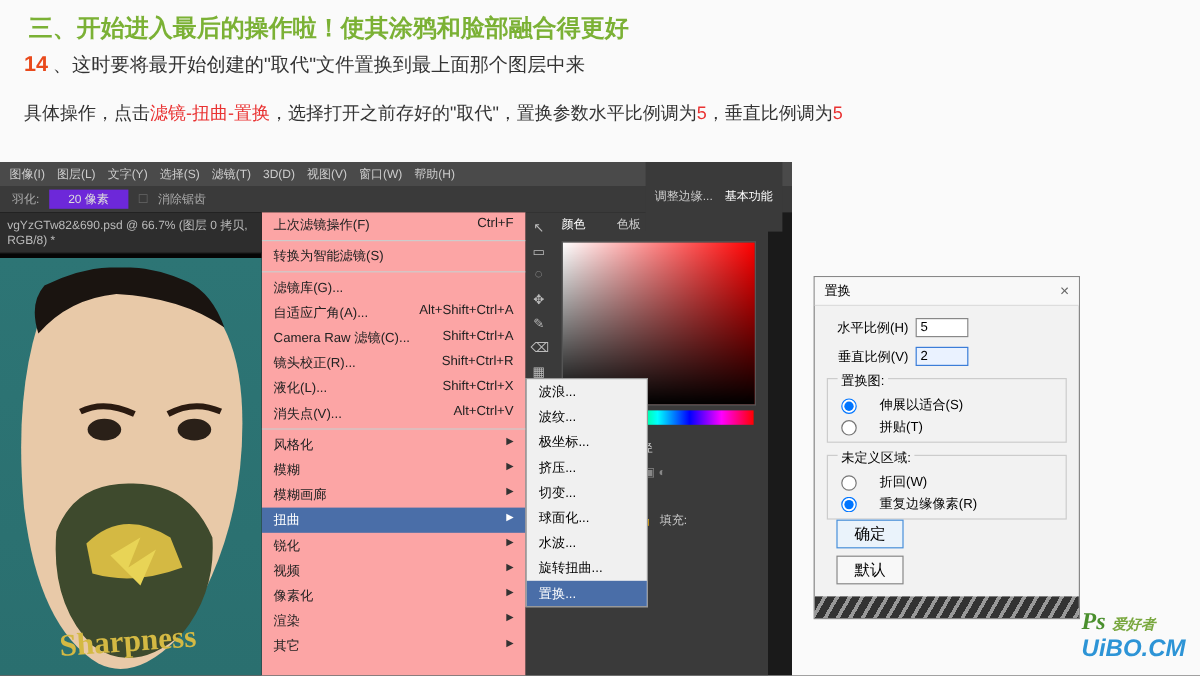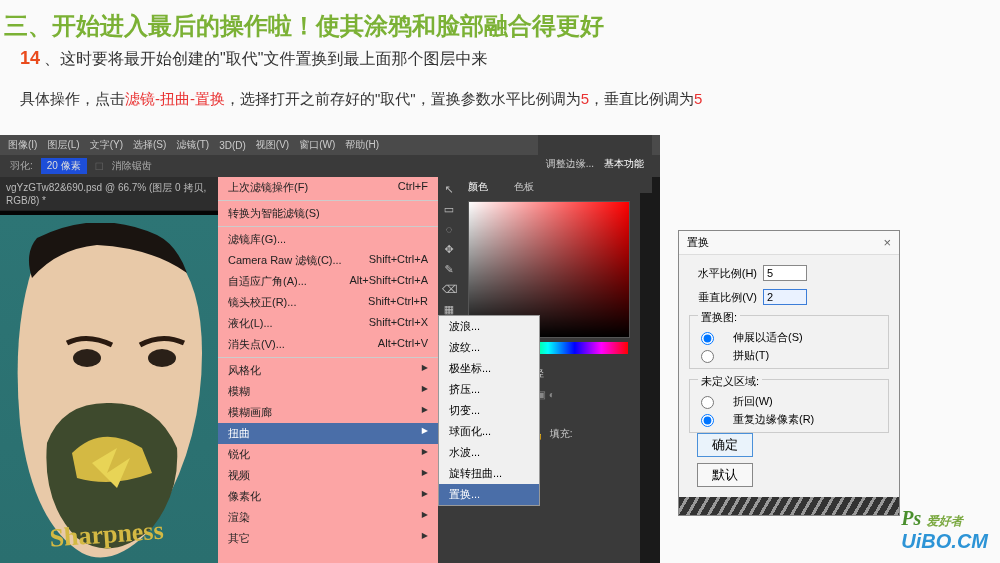--- a/index.html
+++ b/index.html
@@ -6,22 +6,22 @@
     margin: 0;
     padding: 0;
     width: 1000px;
     height: 563px;
     font-family: "Microsoft YaHei", sans-serif;
     background: #fafafa;
     position: relative;
     overflow: hidden;
   }
   .heading {
-    padding: 10px 20px 0 4px;
-    font-size: 24px;
+    padding: 10px 20px 0 24px;
+    font-size: 20px;
     font-weight: bold;
     color: #7bb135;
   }
   .step-line {
     padding: 6px 20px 0 20px;
     font-size: 16px;
     color: #333;
   }
   .step-num {
     color: #e94a1c;
@@ -286,21 +286,21 @@
     <span>选择(S)</span>
     <span>滤镜(T)</span>
     <span>3D(D)</span>
     <span>视图(V)</span>
     <span>窗口(W)</span>
     <span>帮助(H)</span>
   </div>
 
   <div class="ps-optbar">
     <span>羽化:</span>
-    <span style="background:#1d4ed8;padding:1px 6px;color:#ddd">20 像素</span>
+    <span style="background:#6d28d9;padding:1px 16px;color:#ddd">20 像素</span>
     <span style="color:#666">☐</span>
     <span>消除锯齿</span>
   </div>
 
   <div class="ps-top-tabs">
     <span>调整边缘...</span>
     <span style="color:#fff">基本功能</span>
   </div>
 
   <div class="ps-body">
@@ -329,26 +329,26 @@
         </div>
       <div class="menu-sep"></div>
       <div class="menu-item">
           <span>转换为智能滤镜(S)</span>
         </div>
       <div class="menu-sep"></div>
       <div class="menu-item">
           <span>滤镜库(G)...</span>
         </div>
       <div class="menu-item">
+          <span>自适应广角(A)...</span>
+          <span>Alt+Shift+Ctrl+A</span>
+        </div>
+      <div class="menu-item">
           <span>Camera Raw 滤镜(C)...</span>
           <span>Shift+Ctrl+A</span>
-        </div>
-      <div class="menu-item">
-          <span>自适应广角(A)...</span>
-          <span>Alt+Shift+Ctrl+A</span>
         </div>
       <div class="menu-item">
           <span>镜头校正(R)...</span>
           <span>Shift+Ctrl+R</span>
         </div>
       <div class="menu-item">
           <span>液化(L)...</span>
           <span>Shift+Ctrl+X</span>
         </div>
       <div class="menu-item">

